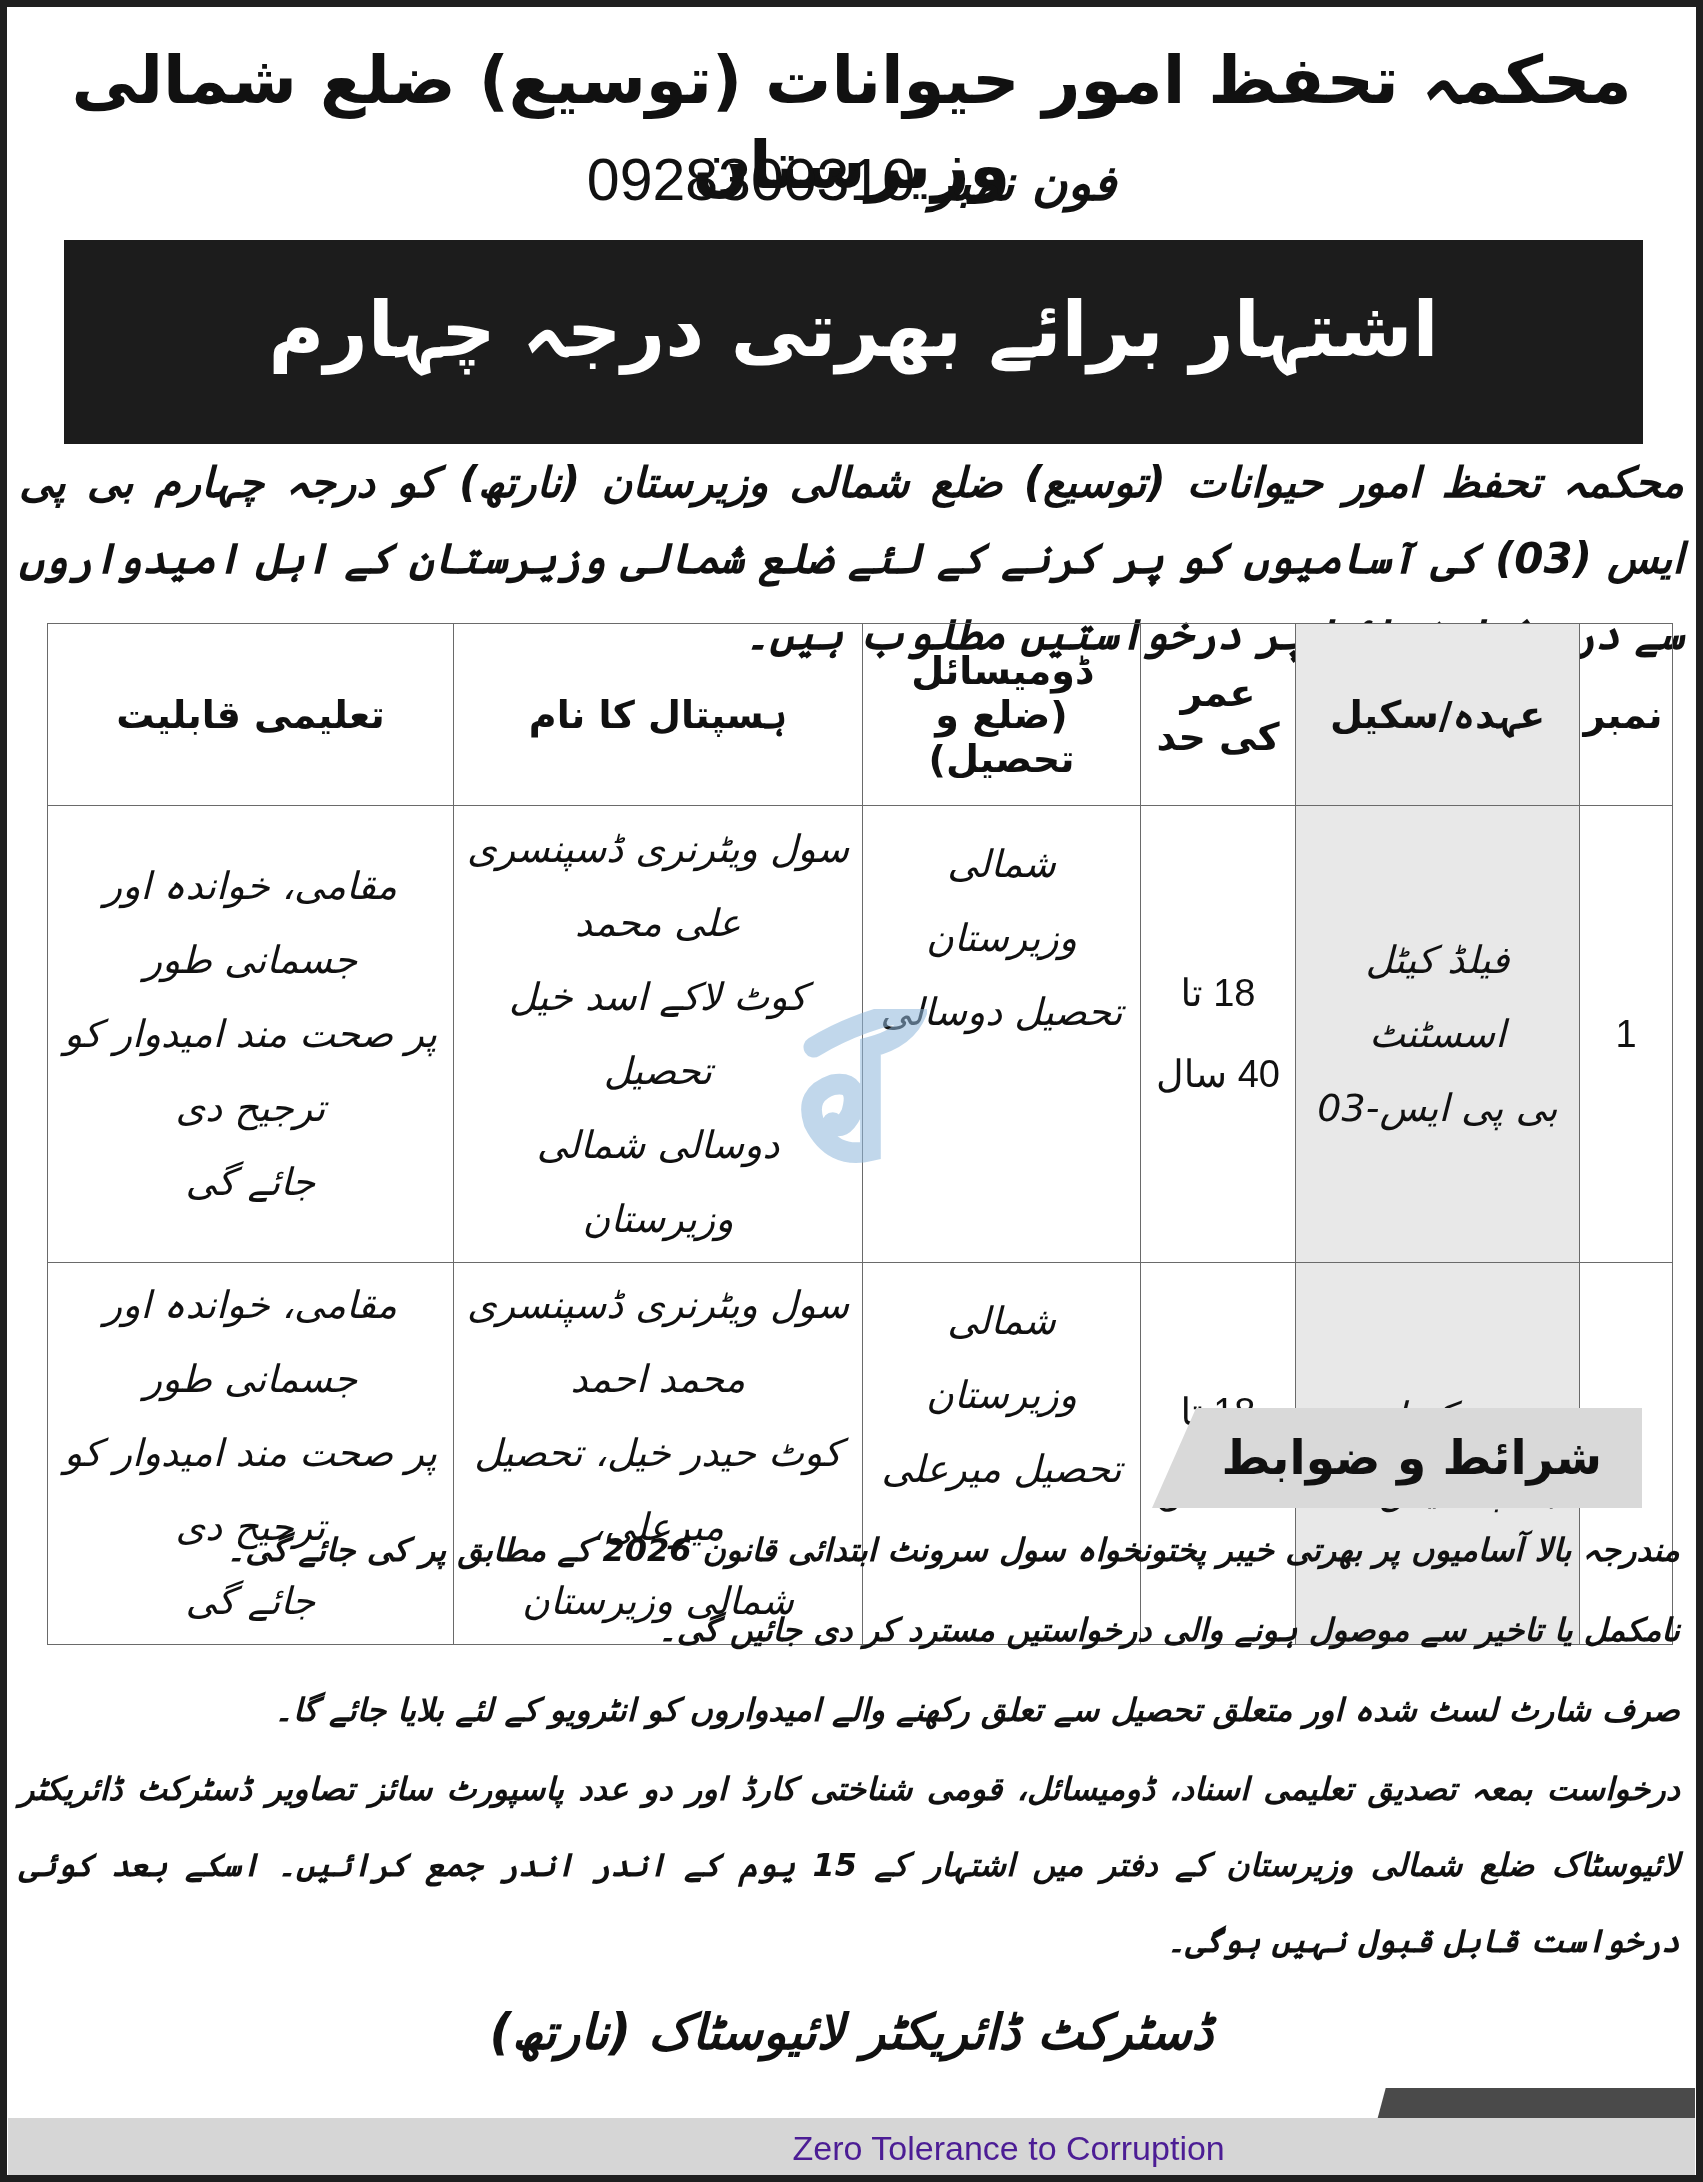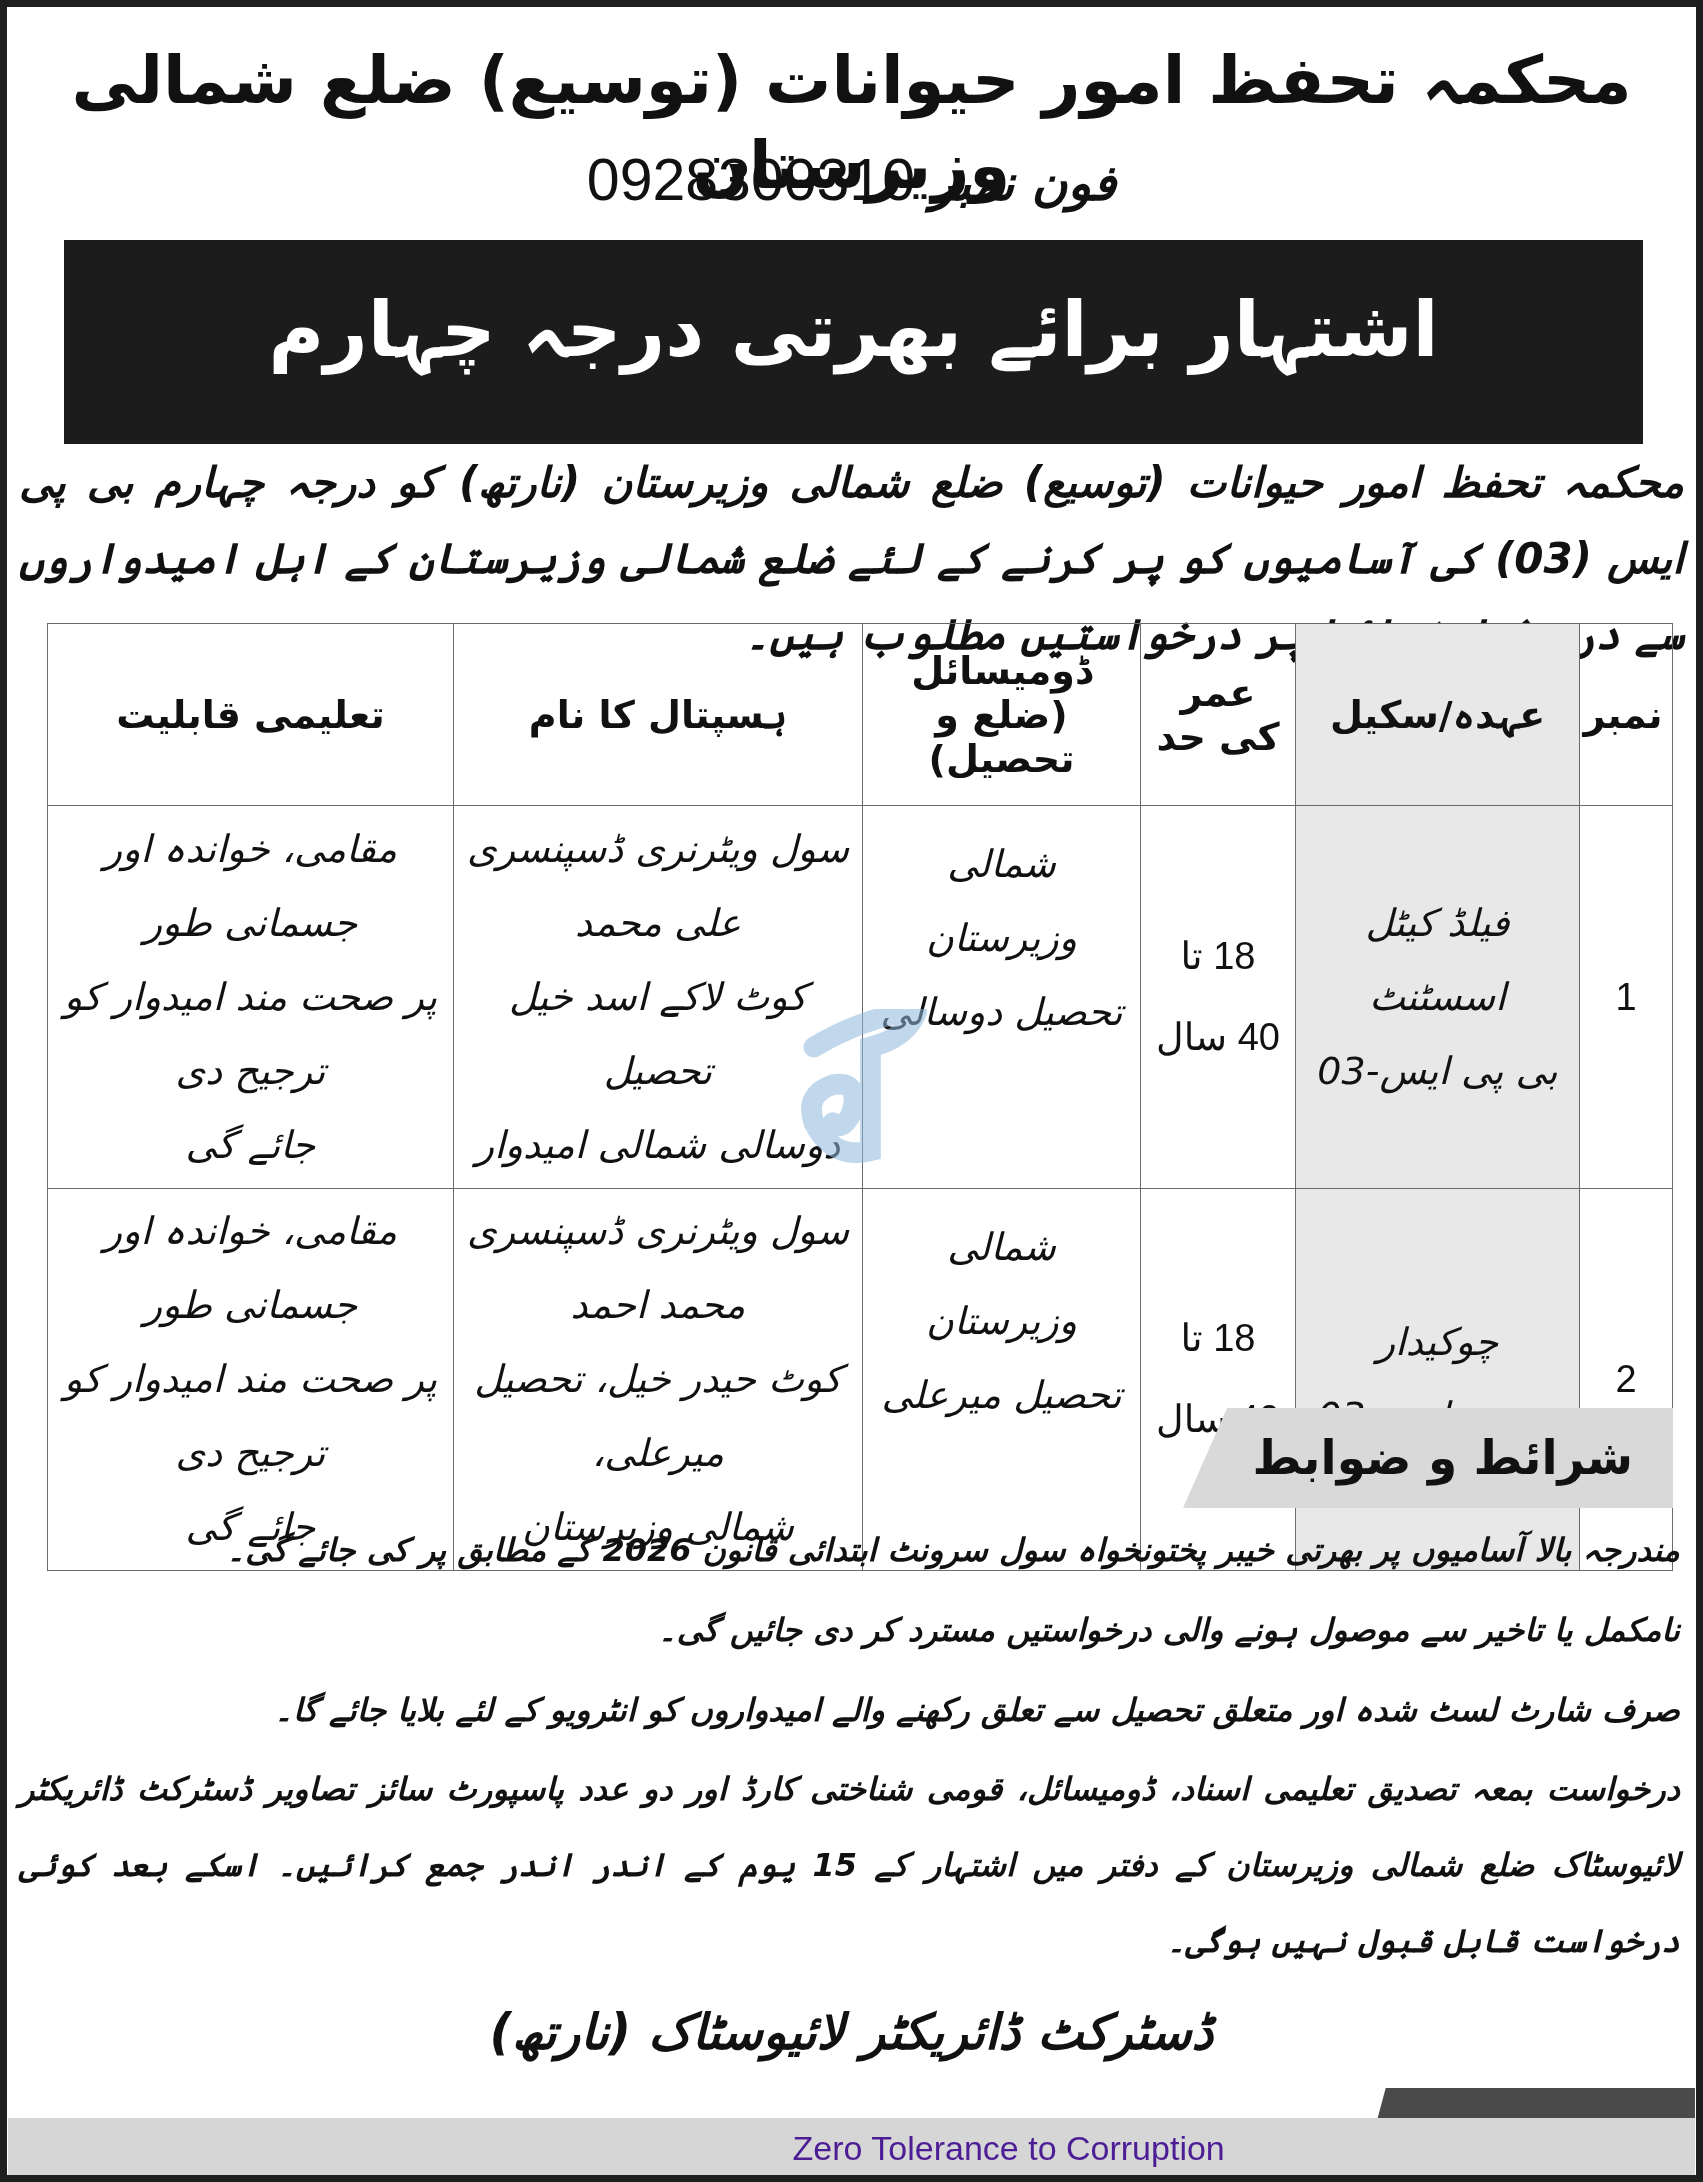--- a/index.html
+++ b/index.html
@@ -19,21 +19,21 @@
   table.jobs { position: absolute; left: 47px; top: 623px; width: 1625px; border-collapse: collapse; table-layout: fixed; }
   table.jobs td, table.jobs th { border: 1.9px solid #6a6a6a; text-align: center; vertical-align: middle; padding: 5.7px 9.5px; font-size: 38px; font-weight: normal; }
   table.jobs th { height: 170px; font-weight: bold; font-size: 38px; }
   table.jobs tr.r1 td { height: 274px; }
   table.jobs tr.r2 td { height: 282px; }
   table.jobs .shade { background: #e8e8e8; }
   .cell-lines { line-height: 74px; font-style: italic; font-weight: bold; }
   .num-col { font-family: "Liberation Sans", sans-serif; font-size: 42px; font-weight: normal !important; }
   .age { font-family: "Liberation Sans", sans-serif; font-size: 42px; line-height: 81px; }
 
-  .tc-tab { position: absolute; left: 1183px; top: 1408px; width: 490px; height: 100px; background: #d9d9d9; clip-path: polygon(9% 0, 100% 0, 100% 100%, 0 100%); font-size: 47px; font-weight: bold; line-height: 100px; text-align: right; padding-right: 40px; box-sizing: border-box; }
+  .tc-tab { position: absolute; left: 1152px; top: 1408px; width: 490px; height: 100px; background: #d9d9d9; clip-path: polygon(9% 0, 100% 0, 100% 100%, 0 100%); font-size: 47px; font-weight: bold; line-height: 100px; text-align: right; padding-right: 40px; box-sizing: border-box; }
 
   .rules { position: absolute; left: 19px; right: 23px; top: 1512px; font-size: 32px; line-height: 76px; font-weight: bold; font-style: italic; }
   .rules p { margin: 0 0 3.8px 0; }
   .rules p.multi { text-align: justify; text-align-last: right; }
 
   .signature { position: absolute; left: 0; right: 0; top: 1985px; height: 95px; text-align: center; font-size: 49px; line-height: 95px; font-weight: bold; font-style: italic; }
 
   .footer { position: absolute; left: 7.6px; right: 7.6px; top: 2118px; height: 57px; background: #d6d6d6; }
   .footer .url { position: absolute; left: 0; top: 0; height: 57px; width: 644px; background: #000; color: #f0f0f0; clip-path: polygon(0 0, 100% 0, 86% 100%, 0 100%); font-family: "Liberation Sans", sans-serif; font-size: 31px; line-height: 57px; padding-left: 28px; box-sizing: border-box; }
   .footer .slogan { position: absolute; left: 785px; top: 0; height: 57px; font-family: "Liberation Sans", sans-serif; font-size: 34px; line-height: 61px; color: #4c1d95; }
@@ -88,21 +88,21 @@
       <div>18 تا</div>
       <div>40 سال</div>
     </td>
     <td class="cell-lines" style="vertical-align:top;padding-top:21px">
       <div>شمالی وزیرستان</div>
       <div>تحصیل دوسالی</div>
     </td>
     <td class="cell-lines">
       <div>سول ویٹرنری ڈسپنسری علی محمد</div>
       <div>کوٹ لاکے اسد خیل تحصیل</div>
-      <div>دوسالی شمالی امیدوار</div>
+      <div>دوسالی شمالی وزیرستان</div>
     </td>
     <td class="cell-lines">
       <div>مقامی، خواندہ اور جسمانی طور</div>
       <div>پر صحت مند امیدوار کو ترجیح دی</div>
       <div>جائے گی</div>
     </td>
   </tr>
   <tr class="r2">
     <td class="num-col">2</td>
     <td class="shade cell-lines">

